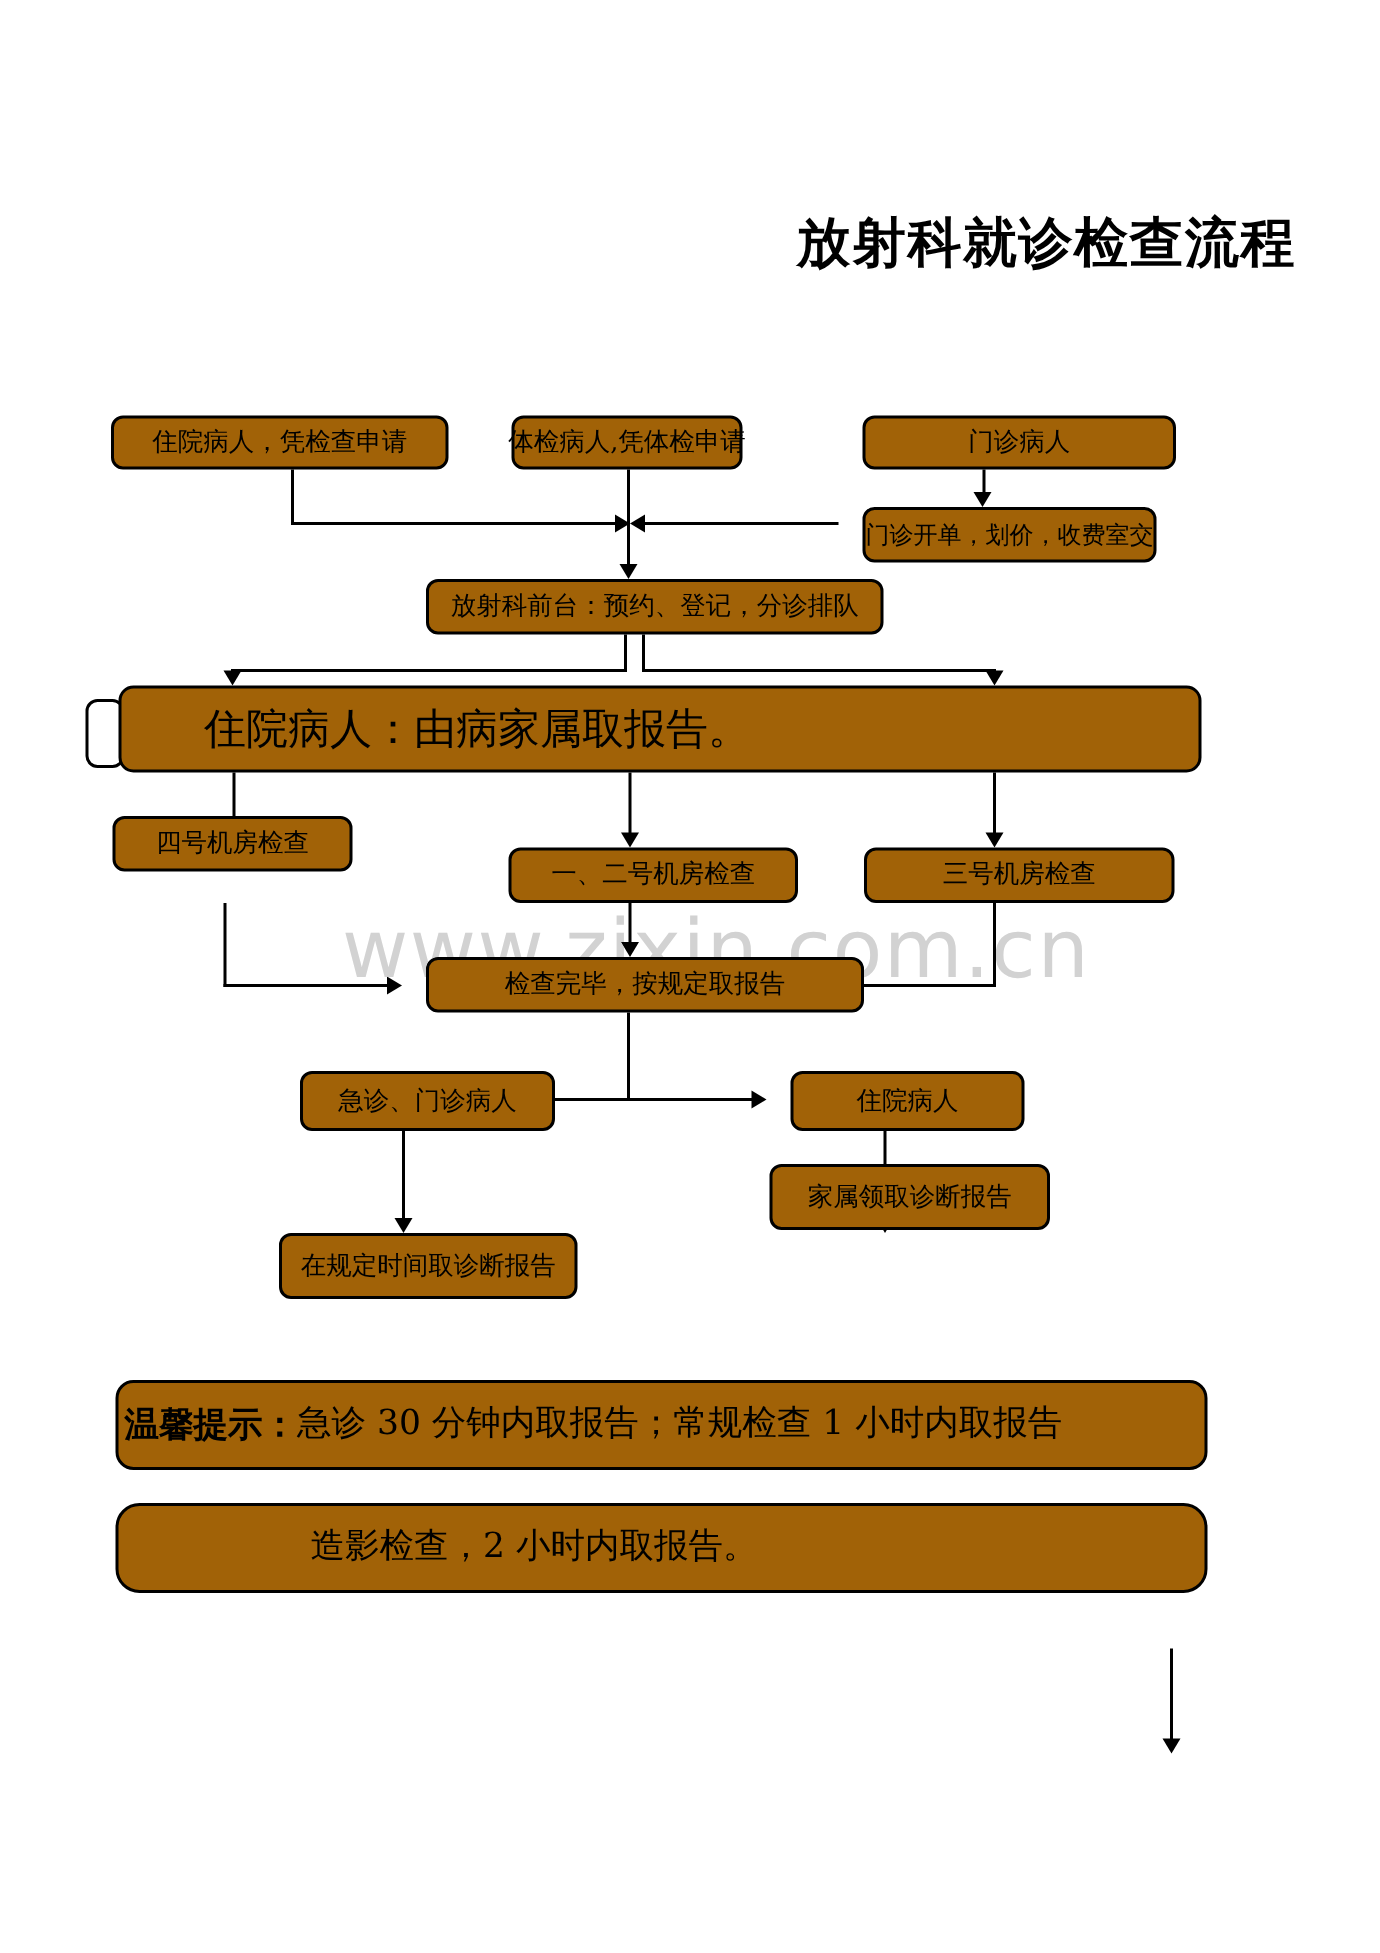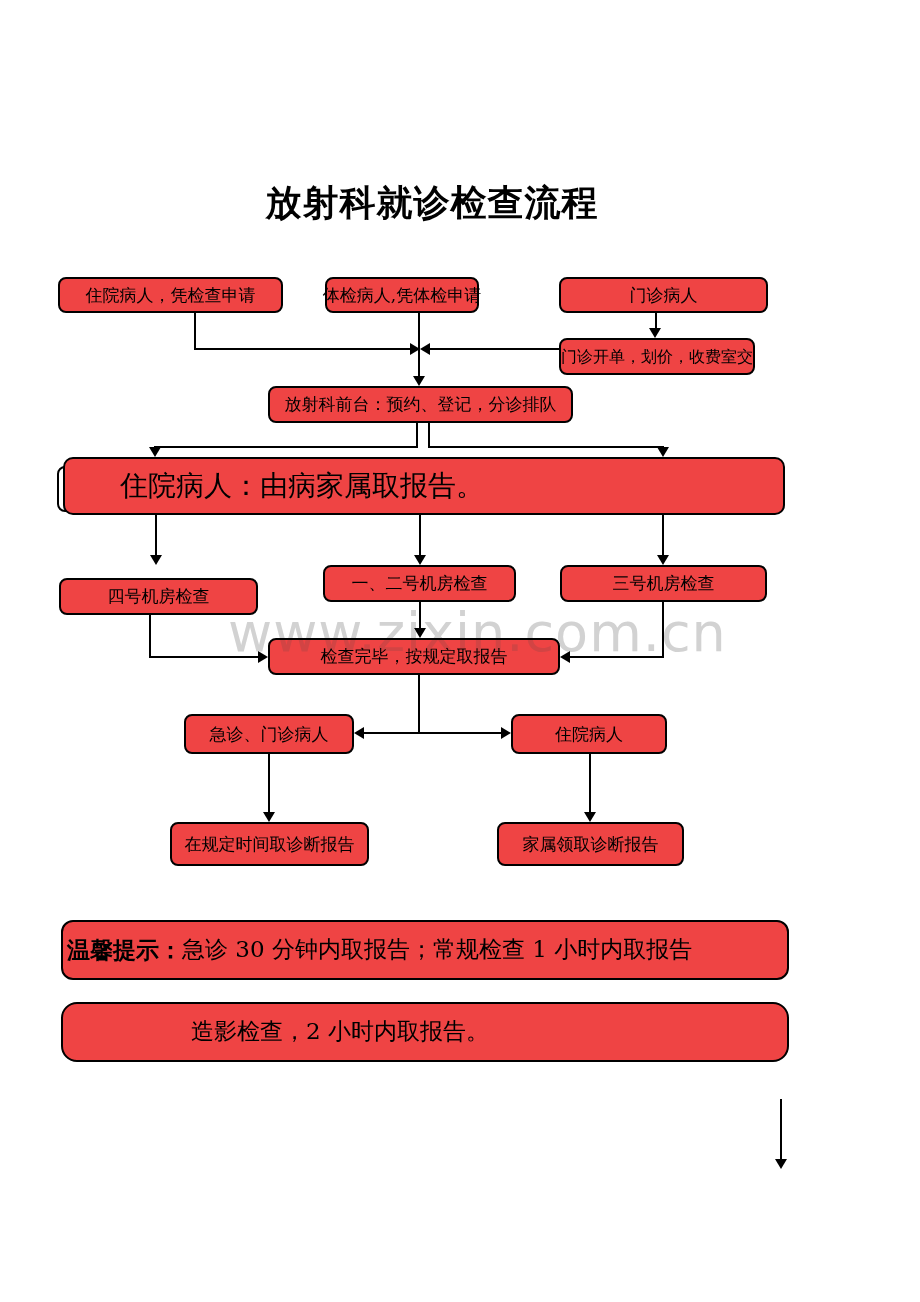--- a/index.html
+++ b/index.html
@@ -1,27 +1,27 @@
 <!DOCTYPE html>
 <html><head>
 <meta charset="utf-8">
 <style>
   html,body{margin:0;padding:0;background:#ffffff;}
   .page{
     position:relative;width:920px;height:1302px;background:#ffffff;overflow:hidden;
     font-family:"DejaVu Serif","Liberation Serif",serif;color:#000;
   }
   .title{
-    position:absolute;left:0;top:138px;width:864px;text-align:center;
-    font-size:36px;font-weight:bold;letter-spacing:1px;margin-top:41px;
+    position:absolute;left:0;top:138px;width:864px;text-align:right;
+    font-size:36px;font-weight:bold;letter-spacing:1px;
   }
   .node{
-    position:absolute;box-sizing:border-box;background:#ef4444;border:2px solid #000;
+    position:absolute;box-sizing:border-box;background:#a16207;border:2px solid #000;
     border-radius:8px;display:flex;align-items:center;justify-content:center;
-    font-size:17px;line-height:1.2;white-space:nowrap;z-index:2;
+    font-size:17px;line-height:1.2;white-space:nowrap;z-index:2;margin-left:16px;
   }
   .node.big{font-size:28px;border-radius:10px;justify-content:flex-start;padding-left:55px;}
   .node.notice{font-size:23px;border-radius:12px;justify-content:flex-start;padding-left:4px;}
   .node.notice2{font-size:23px;border-radius:16px;justify-content:flex-start;padding-left:128px;}
   .node.small-d{font-size:16px;text-align:center;}
   .backbox{
     position:absolute;box-sizing:border-box;background:#fff;border:2px solid #000;
     border-radius:8px;z-index:1;
   }
   .vline,.hline{position:absolute;background:#000;z-index:1;}
@@ -59,21 +59,21 @@
 
   <div class="node" style="left:268px;top:386px;width:305px;height:37px">
     <span>放射科前台：预约、登记，分诊排队</span>
   </div>
 
   <div class="backbox" style="left:57px;top:466px;width:26px;height:46px"></div>
   <div class="node big" style="left:63px;top:457px;width:722px;height:58px">
     <span>住院病人：由病家属取报告。</span>
   </div>
 
-  <div class="node" style="left:59px;top:578px;width:199px;height:37px">
+  <div class="node" style="left:59px;top:544px;width:160px;height:37px">
     <span>四号机房检查</span>
   </div>
   <div class="node" style="left:323px;top:565px;width:193px;height:37px">
     <span>一、二号机房检查</span>
   </div>
   <div class="node" style="left:560px;top:565px;width:207px;height:37px">
     <span>三号机房检查</span>
   </div>
 
   <div class="node" style="left:268px;top:638px;width:292px;height:37px">
@@ -83,21 +83,21 @@
   <div class="node" style="left:184px;top:714px;width:170px;height:40px">
     <span>急诊、门诊病人</span>
   </div>
   <div class="node" style="left:511px;top:714px;width:156px;height:40px">
     <span>住院病人</span>
   </div>
 
   <div class="node" style="left:170px;top:822px;width:199px;height:44px">
     <span>在规定时间取诊断报告</span>
   </div>
-  <div class="node" style="left:497px;top:822px;width:187px;height:44px">
+  <div class="node" style="left:497px;top:776px;width:187px;height:44px">
     <span>家属领取诊断报告</span>
   </div>
 
   <div class="node notice" style="left:61px;top:920px;width:728px;height:60px">
     <span class="bold">温馨提示：</span>
       <span>急诊 30 分钟内取报告；常规检查 1 小时内取报告</span>
   </div>
   <div class="node notice2" style="left:61px;top:1002px;width:728px;height:60px">
     <span>造影检查，2 小时内取报告。</span>
   </div>

